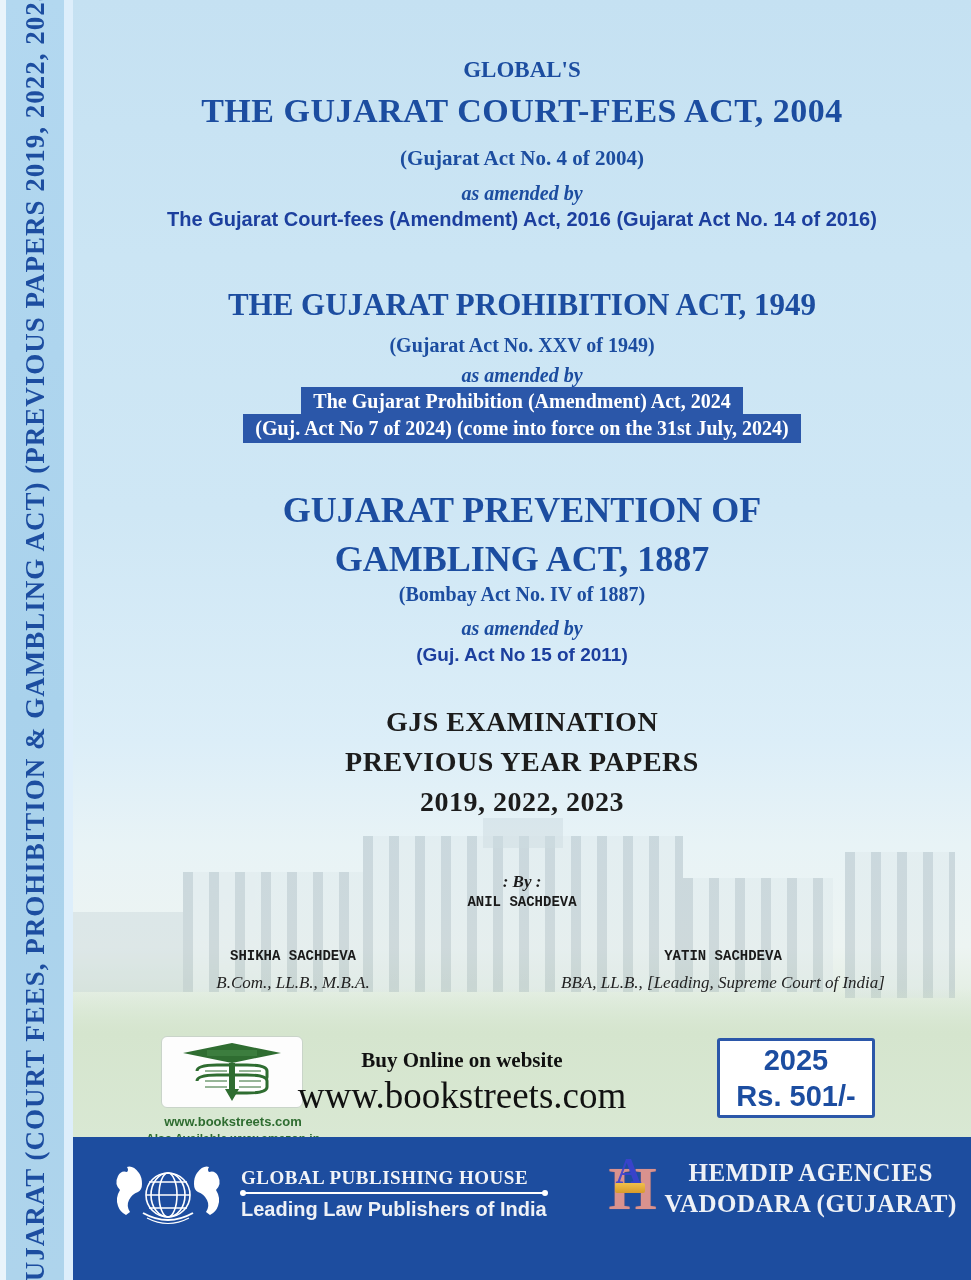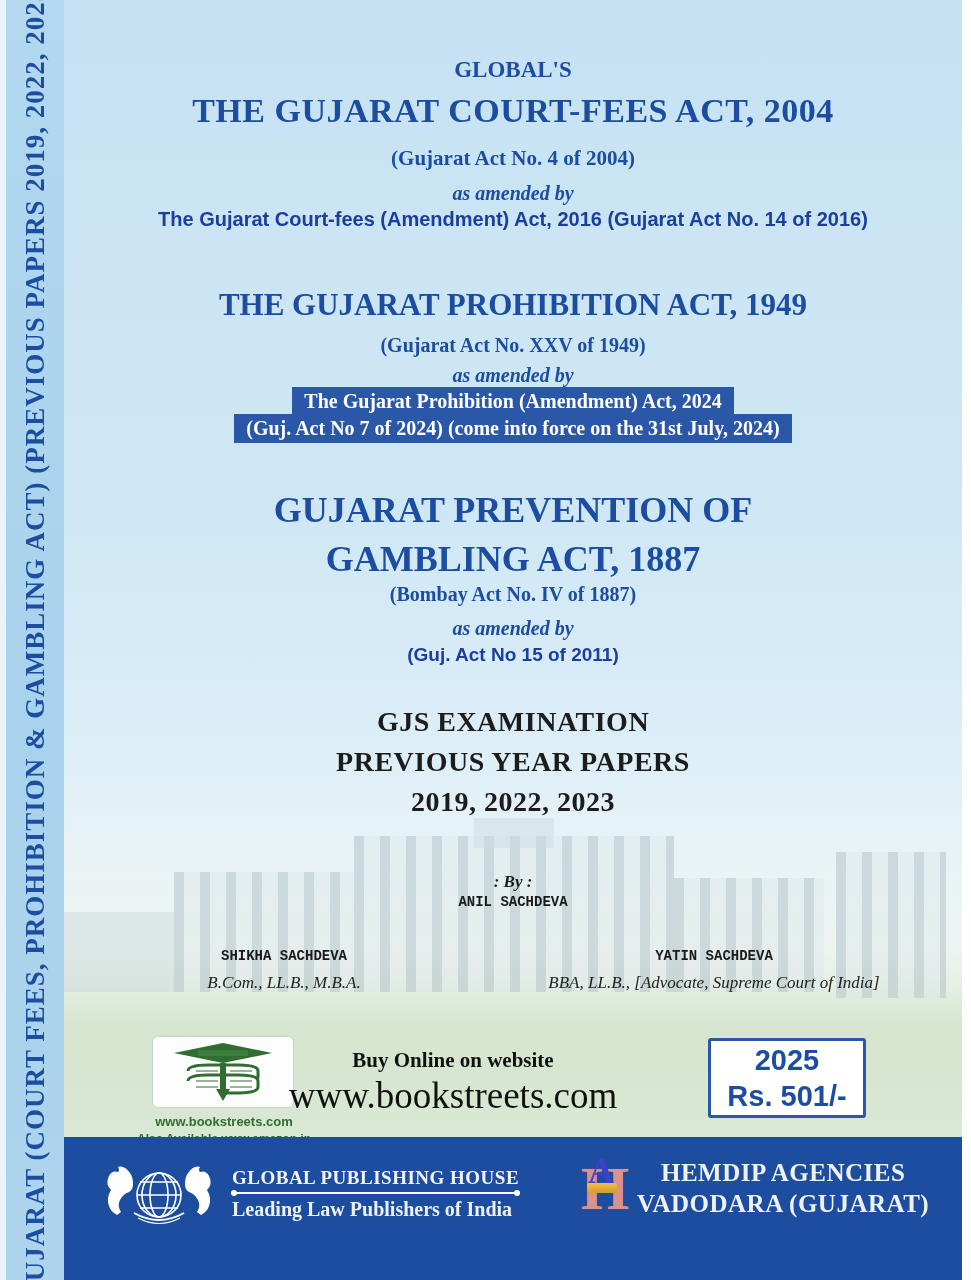--- a/index.html
+++ b/index.html
@@ -31,21 +31,21 @@
     color:var(--title-blue,#1c4da0);
     letter-spacing:1px;
   }
   .spine-highlight {
     position:absolute; left:64px; top:0; width:9px; height:1280px;
     background:#ddeefb;
   }
 
   
   .cover {
-    position:absolute; left:64px; top:0; width:898px; height:1280px;
+    position:absolute; left:73px; top:0; width:898px; height:1280px;
     background:linear-gradient(180deg,
       #c5e1f2 0%, #cbe5f4 20%, #cfe7f5 40%,
       #dceef8 58%, #e8f3f6 66%, #edf4f2 74%,
       #e3eee2 78%, #d9e8d4 82%, #d7e7d2 89%);
   }
 
   
   .building { position:absolute; left:0; top:812px; width:898px; height:200px; opacity:.45; }
   .bl { position:absolute; background:rgba(173,191,199,.55); }
   .bl.windows {
@@ -127,21 +127,21 @@
   .pub-name {
     font-weight:bold; font-size:19px; color:#f2f4f8; letter-spacing:.5px;
     font-family:"Liberation Serif",serif;
   }
   .pub-rule { position:relative; height:2px; background:#ffffff; margin:3px 0 4px 0; }
   .pub-rule::before, .pub-rule::after {
     content:""; position:absolute; top:-2px; width:6px; height:6px; border-radius:50%; background:#fff;
   }
   .pub-rule::before { left:-1px; } .pub-rule::after { right:-1px; }
   .pub-tagline {
-    font-family:Liberation Serif, serif; font-weight:bold; font-size:20px; color:#eef1f6;
+    font-family:Liberation Sans, sans-serif; font-weight:bold; font-size:20px; color:#eef1f6;
   }
   .dist-group { display:flex; align-items:center; margin-left:62px; }
   .hemdip-logo {
     position:relative; width:44px; height:66px; flex:0 0 auto;
   }
   .hemdip-h {
     position:absolute; left:0; top:0;
     font-family:"Liberation Serif",serif; font-weight:bold; font-size:62px; line-height:66px;
     color:#d9928e; text-shadow:0 0 1px #b06a66;
   }
@@ -214,21 +214,21 @@
 
   <div class="center by-label">:  By  :</div>
   <div class="center author-name a1-name">ANIL SACHDEVA</div>
   <div class="authors-row">
     <div class="author-col col-left">
       <div class="author-name">SHIKHA SACHDEVA</div>
       <div class="deg-italic">B.Com., LL.B., M.B.A.</div>
     </div>
     <div class="author-col col-right">
       <div class="author-name">YATIN SACHDEVA</div>
-      <div class="deg-italic lighter">BBA, LL.B., [Advocate, Supreme Court of India]</div>
+      <div class="deg-italic lighter">BBA, LL.B., [Leading, Supreme Court of India]</div>
     </div>
   </div>
 
   <div class="logo-box">
     <svg class="cap-books" width="110" height="62" viewBox="0 0 110 62">
       <g fill="none" stroke="#2f6d31" stroke-width="3">
         <path d="M20 30 Q20 24 40 24 L70 24 Q90 24 90 30 L90 36 Q90 42 70 42 L58 42" fill="#ffffff"></path>
         <path d="M20 40 Q20 34 40 34 L70 34 Q90 34 90 40 L90 46 Q90 52 70 52 L58 52" fill="#ffffff"></path>
       </g>
       <g stroke="#2f6d31" stroke-width="1">

